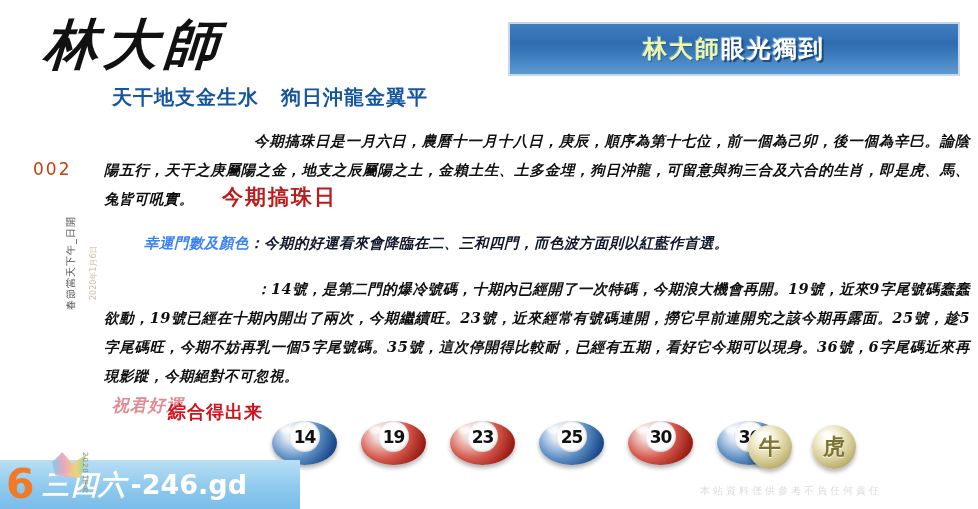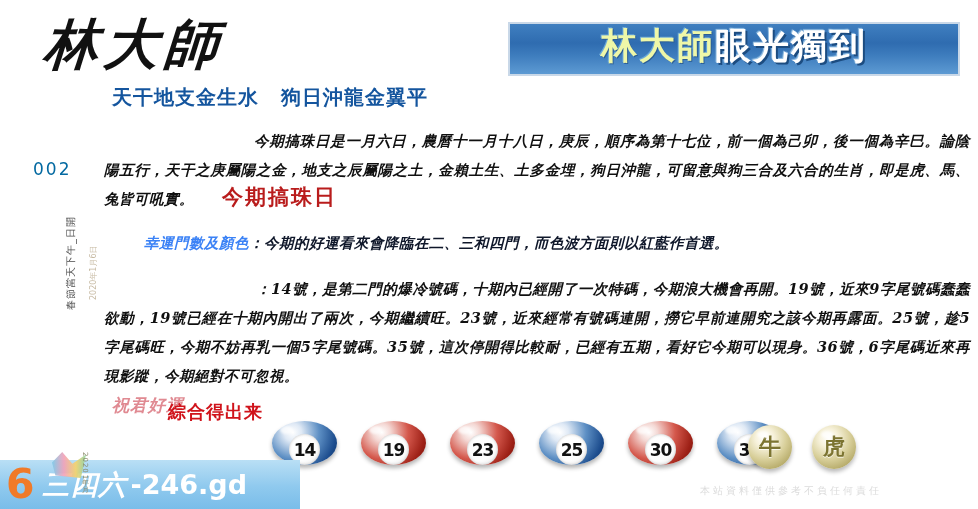--- a/index.html
+++ b/index.html
@@ -59,23 +59,23 @@
     height: 54px;
     background: linear-gradient(180deg,#3f7fc0 0%, #2f6cb0 38%, #3d7cbd 62%, #5d9ad3 100%);
     border: 2px solid #c9d8e8;
     box-sizing: border-box;
     display: flex;
     align-items: center;
     justify-content: center;
     overflow: hidden;
   }
   #banner .b-txt {
-    font-family: Liberation Mono, monospace;
-    font-weight: bold;
-    font-size: 36px;
+    font-family: Liberation Sans, sans-serif;
+    font-weight: bold;
+    font-size: 24px;
     letter-spacing: 2px;
     white-space: nowrap;
     line-height: 40px;
     text-align: right;
   }
   #banner .seg-a {
     color: #eef7a8;
     text-shadow: 1px 1px 0 #2b5d94, -1px -1px 0 #6aa7d8;
   }
   #banner .seg-b {
@@ -84,21 +84,21 @@
   }
 
   
   #page-number {
     position: absolute;
     left: 33px;
     top: 159px;
     font-family: "DejaVu Sans", sans-serif;
     font-size: 17px;
     letter-spacing: 2px;
-    color: #0369a1;
+    color: #c2410c;
   }
   #spine-text {
     position: absolute;
     left: 64px;
     top: 310px;
     width: 150px;
     font-family: "DejaVu Sans", sans-serif;
     font-size: 10px;
     letter-spacing: 1px;
     color: #2a2a2a;
@@ -196,21 +196,21 @@
     top: 421px;
     display: flex;
     gap: 24px;
   }
   .ball {
     position: relative;
     width: 65px;
     height: 44px;
     border-radius: 50%;
     display: flex;
-    align-items: flex-end;
+    align-items: flex-start;
     justify-content: center;
     box-shadow: 0 3px 4px rgba(0,0,0,.30);
   }
   .ball.red {
     background: radial-gradient(circle at 32% 26%, #ffffff 0%, #f4d8d4 16%, #d4584c 48%, #9d2016 78%, #6e120c 100%);
   }
   .ball.blue {
     background: radial-gradient(circle at 32% 26%, #ffffff 0%, #dfe9f5 16%, #5d8fc4 48%, #1d4d8e 78%, #10305c 100%);
   }
   .ball .face {

